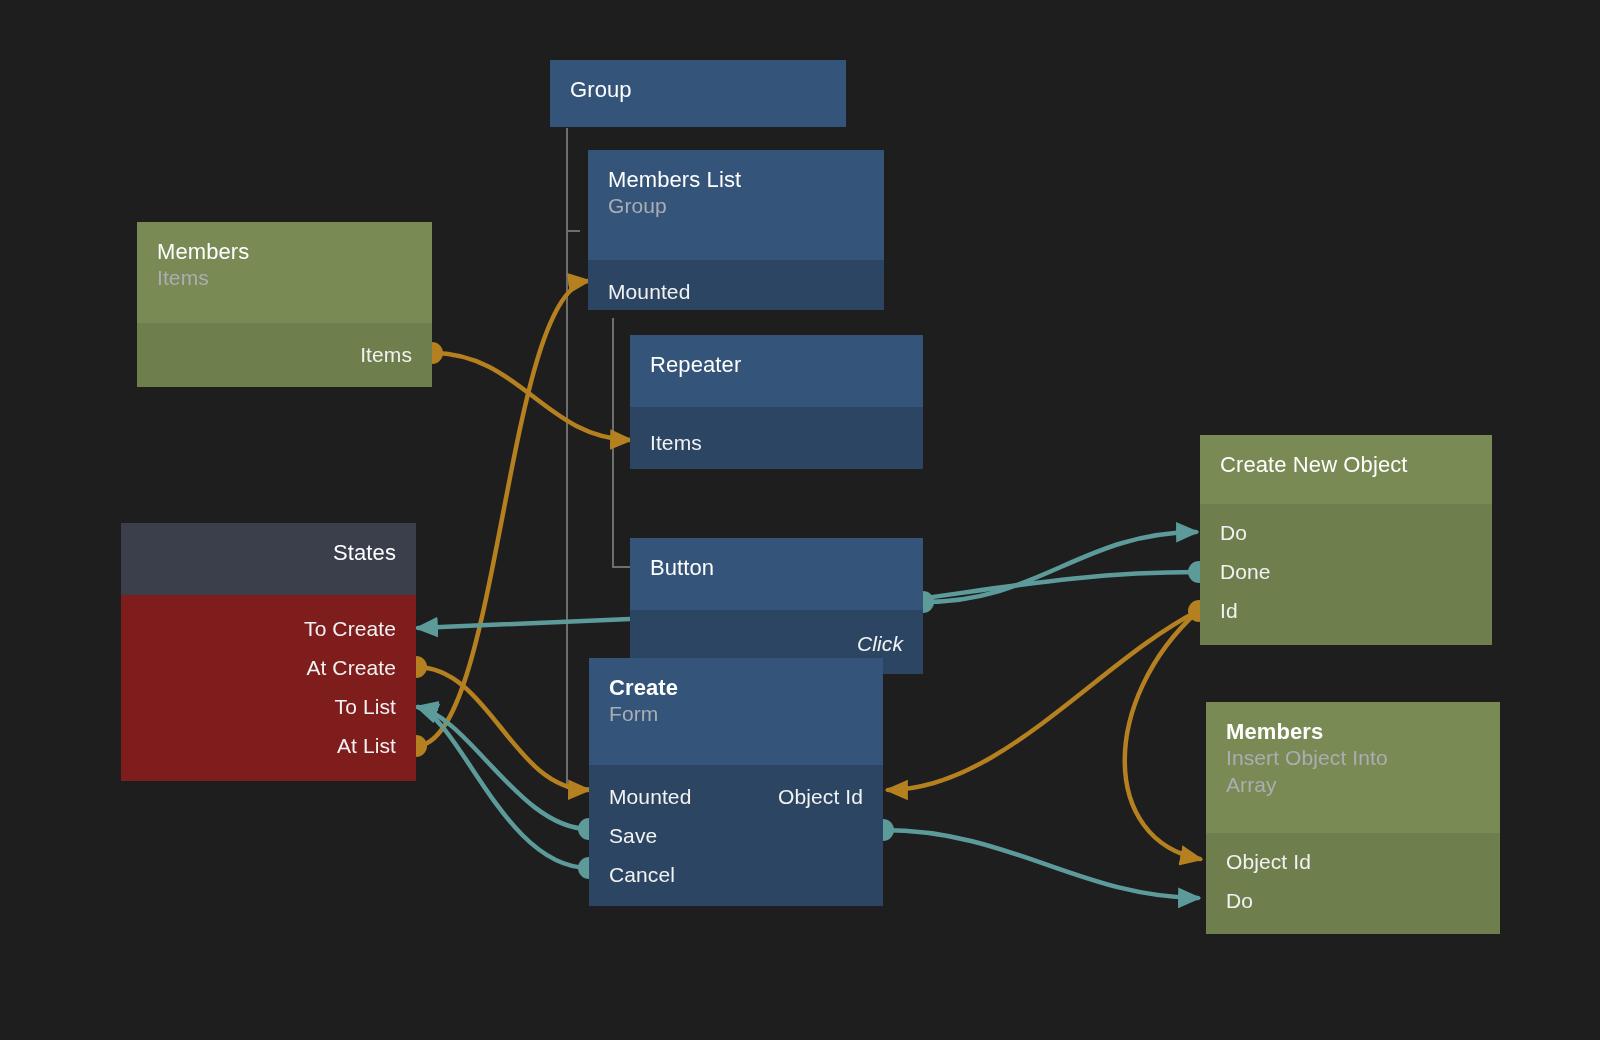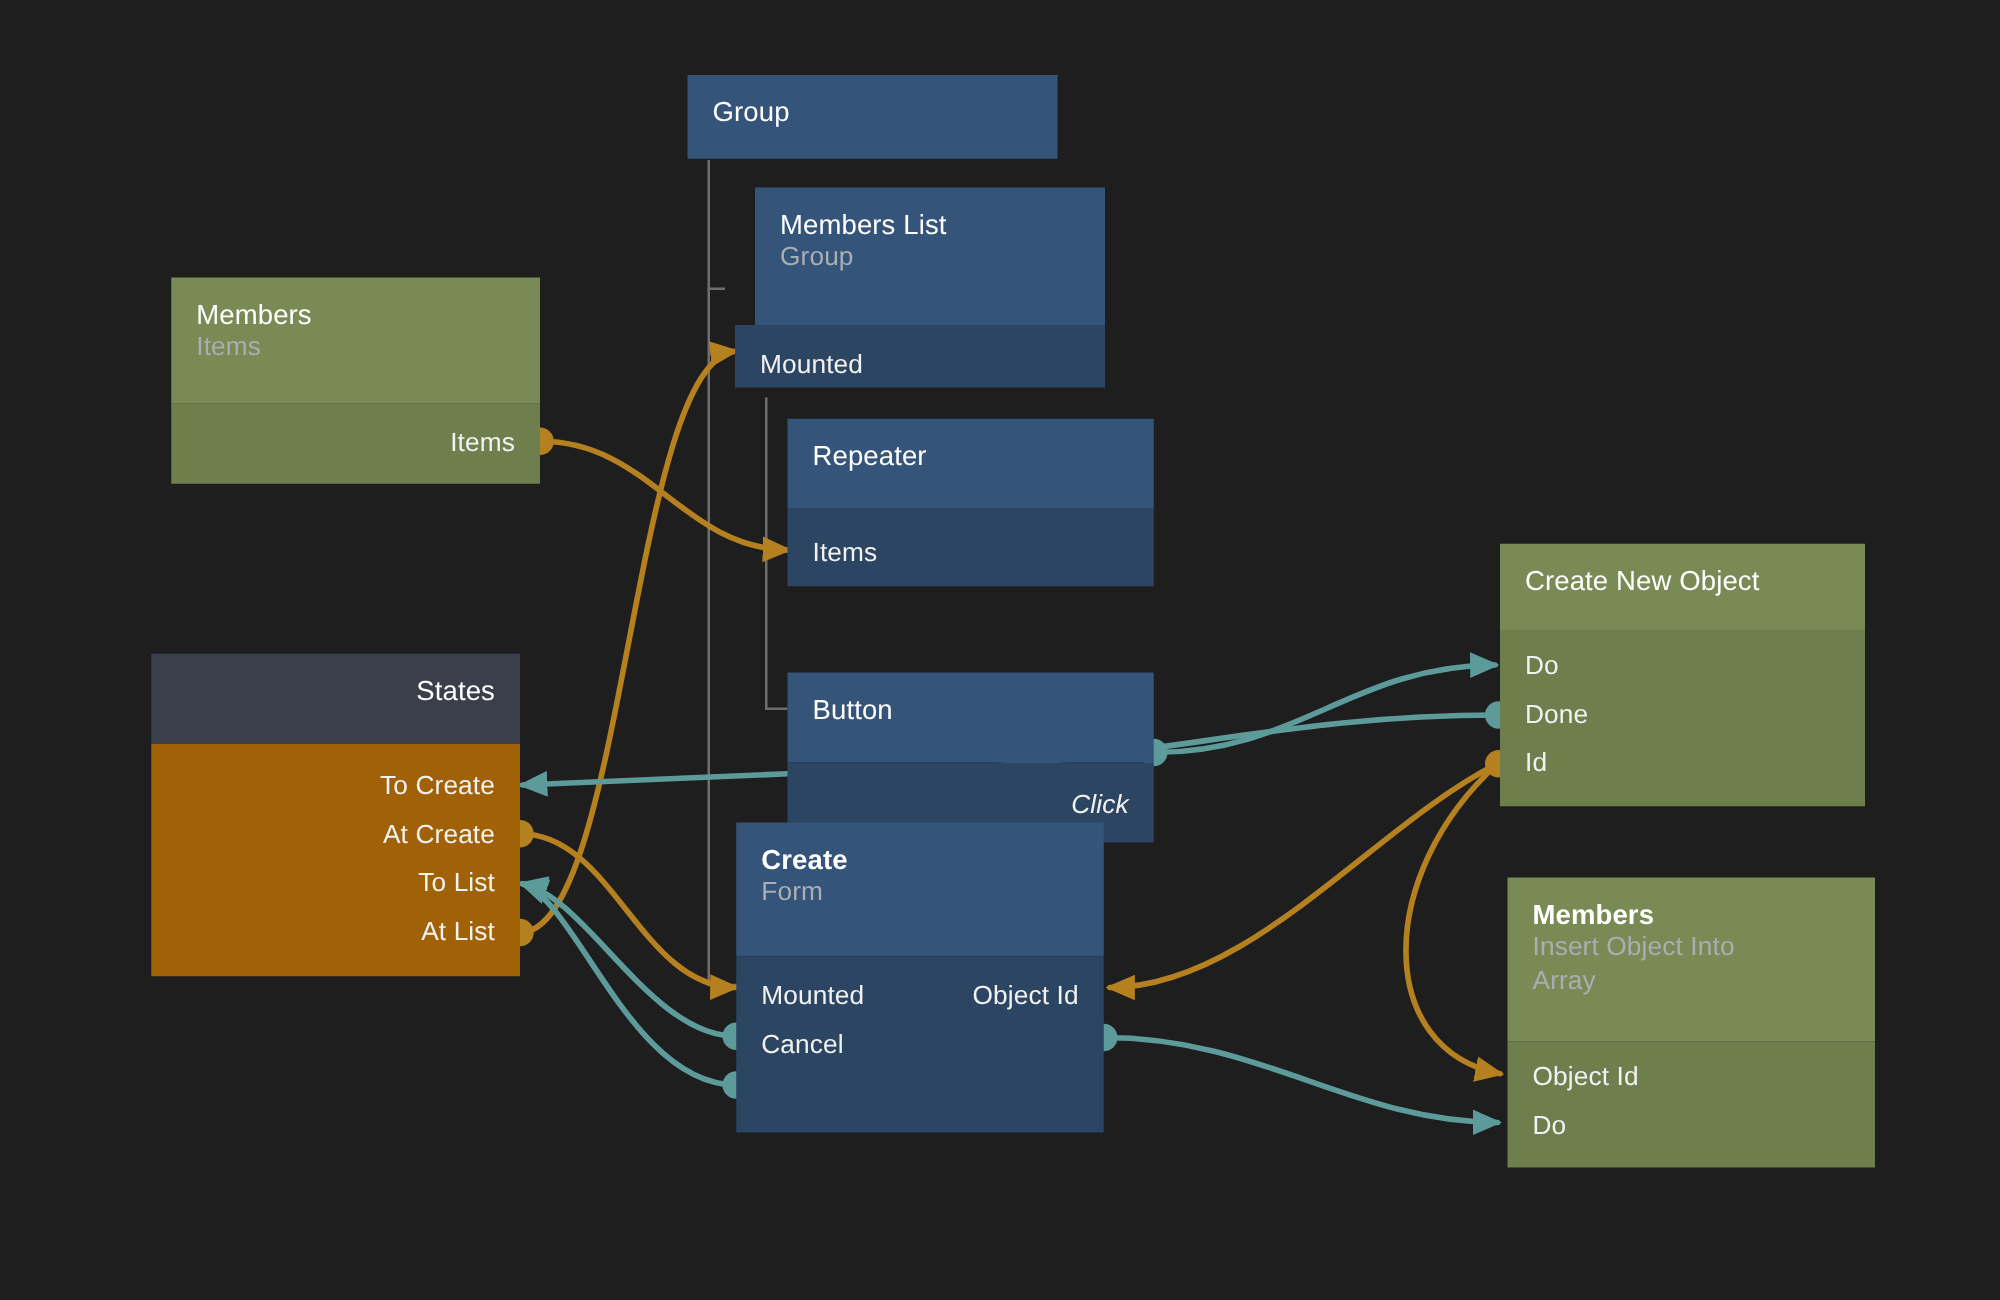--- a/index.html
+++ b/index.html
@@ -65,21 +65,21 @@
   }
   .port-in  { padding-left: 20px; justify-content: flex-start; }
   .port-out { padding-right: 20px; justify-content: flex-end; }
 
   
   .blue .node-head { background: #35547a; }
   .blue .node-body { background: #2c4562; }
   .green .node-head { background: #798a54; }
   .green .node-body { background: #6e7f4d; }
   .slate .node-head { background: #3b3f4c; text-align: right; }
-  .slate .node-body { background: #a16207; padding-left: 40px; }
+  .slate .node-body { background: #7f1d1d; padding-left: 40px; }
 
   
   .tree-line {
     position: absolute;
     background: #6e6e6e;
     z-index: 4;
   }
   .tree-v { width: 2px; }
   .tree-h { height: 2px; }
 </style>
@@ -154,21 +154,21 @@
       <div class="node-sub">Items</div>
     </div>
     <div class="node-body" style="height:64px; padding-top:12px;">
       <div class="port-row port-out">
         <span class="port-label">Items</span>
       </div>
     </div>
   </div>
 
   <div class="node blue" style="left:588px; top:150px; width:296px;">
-    <div class="node-head" style="height:110px;margin-left:16px;">
+    <div class="node-head" style="height:110px;">
       <div class="node-title">Members List</div>
       <div class="node-sub">Group</div>
     </div>
     <div class="node-body" style="height:50px; padding-top:12px;">
       <div class="port-row port-in">
         <span class="port-label">Mounted</span>
       </div>
     </div>
   </div>
 
@@ -218,20 +218,23 @@
     <div class="node-head" style="height:107px;">
       <div class="node-title bold">Create</div>
       <div class="node-sub">Form</div>
     </div>
     <div class="node-body" style="height:141px; padding-top:12px;">
       <div class="port-row" style="justify-content:space-between;">
         <span class="port-label" style="padding-left:20px;">Mounted</span>
         <span class="port-label" style="padding-right:20px;">Object Id</span>
       </div>
       <div class="port-row port-in">
+        <span class="port-label">Save</span>
+      </div>
+      <div class="port-row port-in">
         <span class="port-label">Cancel</span>
       </div>
     </div>
   </div>
 
   <div class="node green" style="left:1200px; top:435px; width:292px;">
     <div class="node-head" style="height:69px;">
       <div class="node-title">Create New Object</div>
     </div>
     <div class="node-body" style="height:141px; padding-top:9px;">

